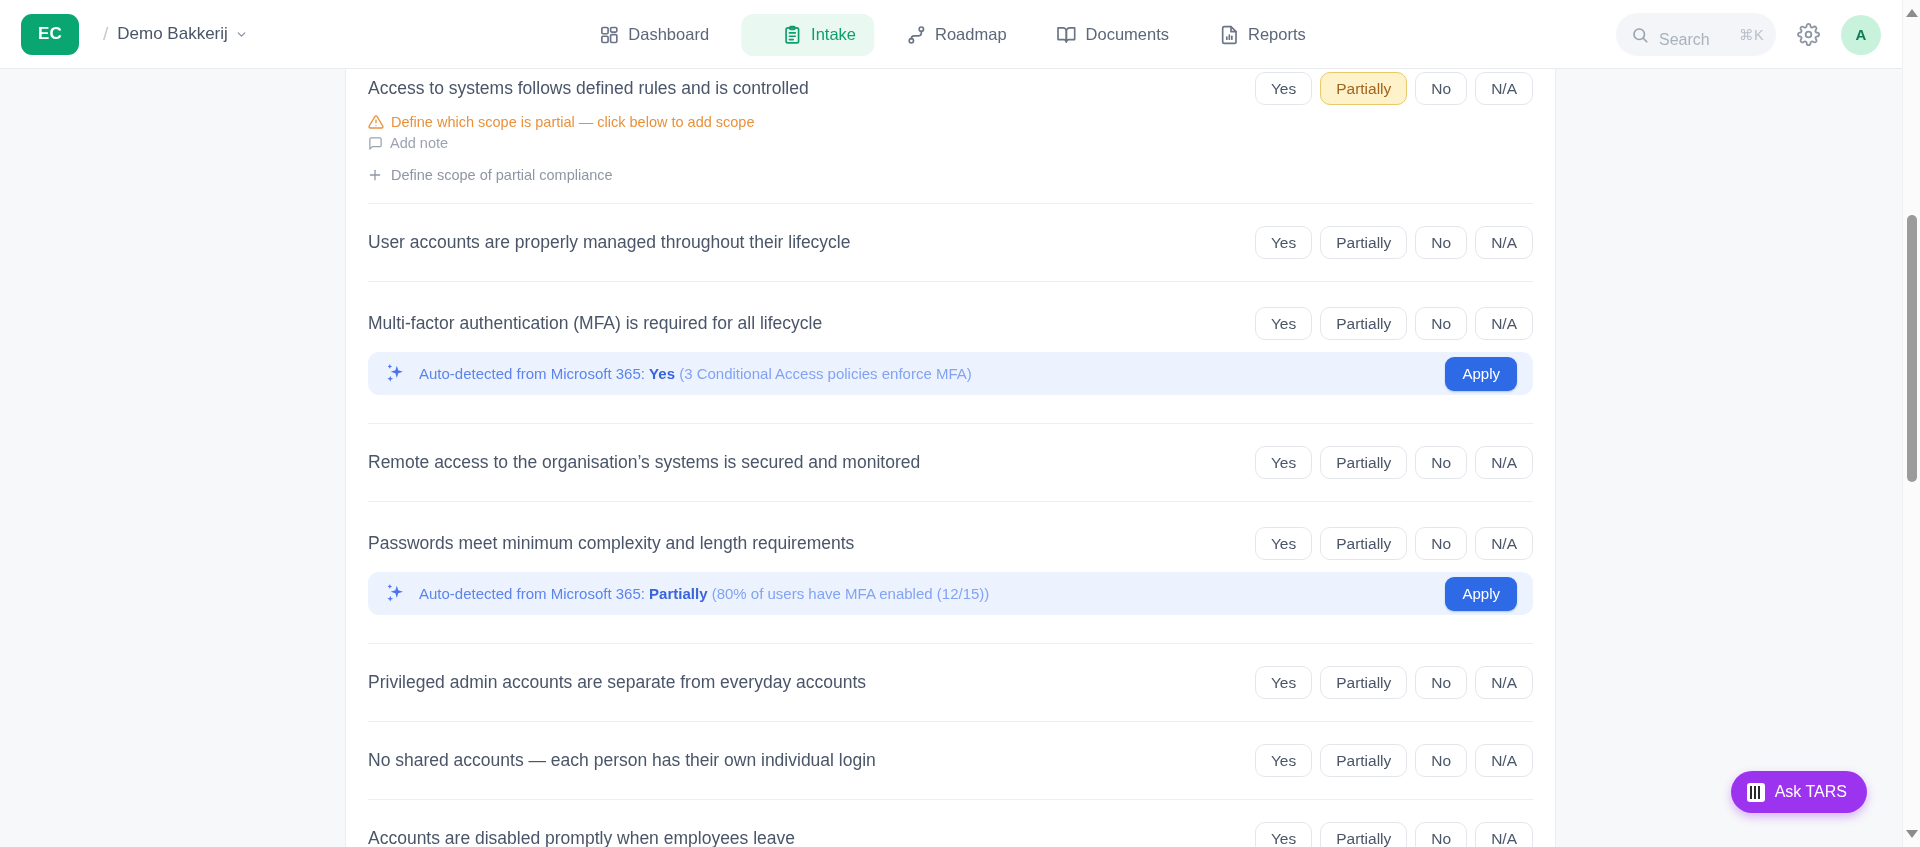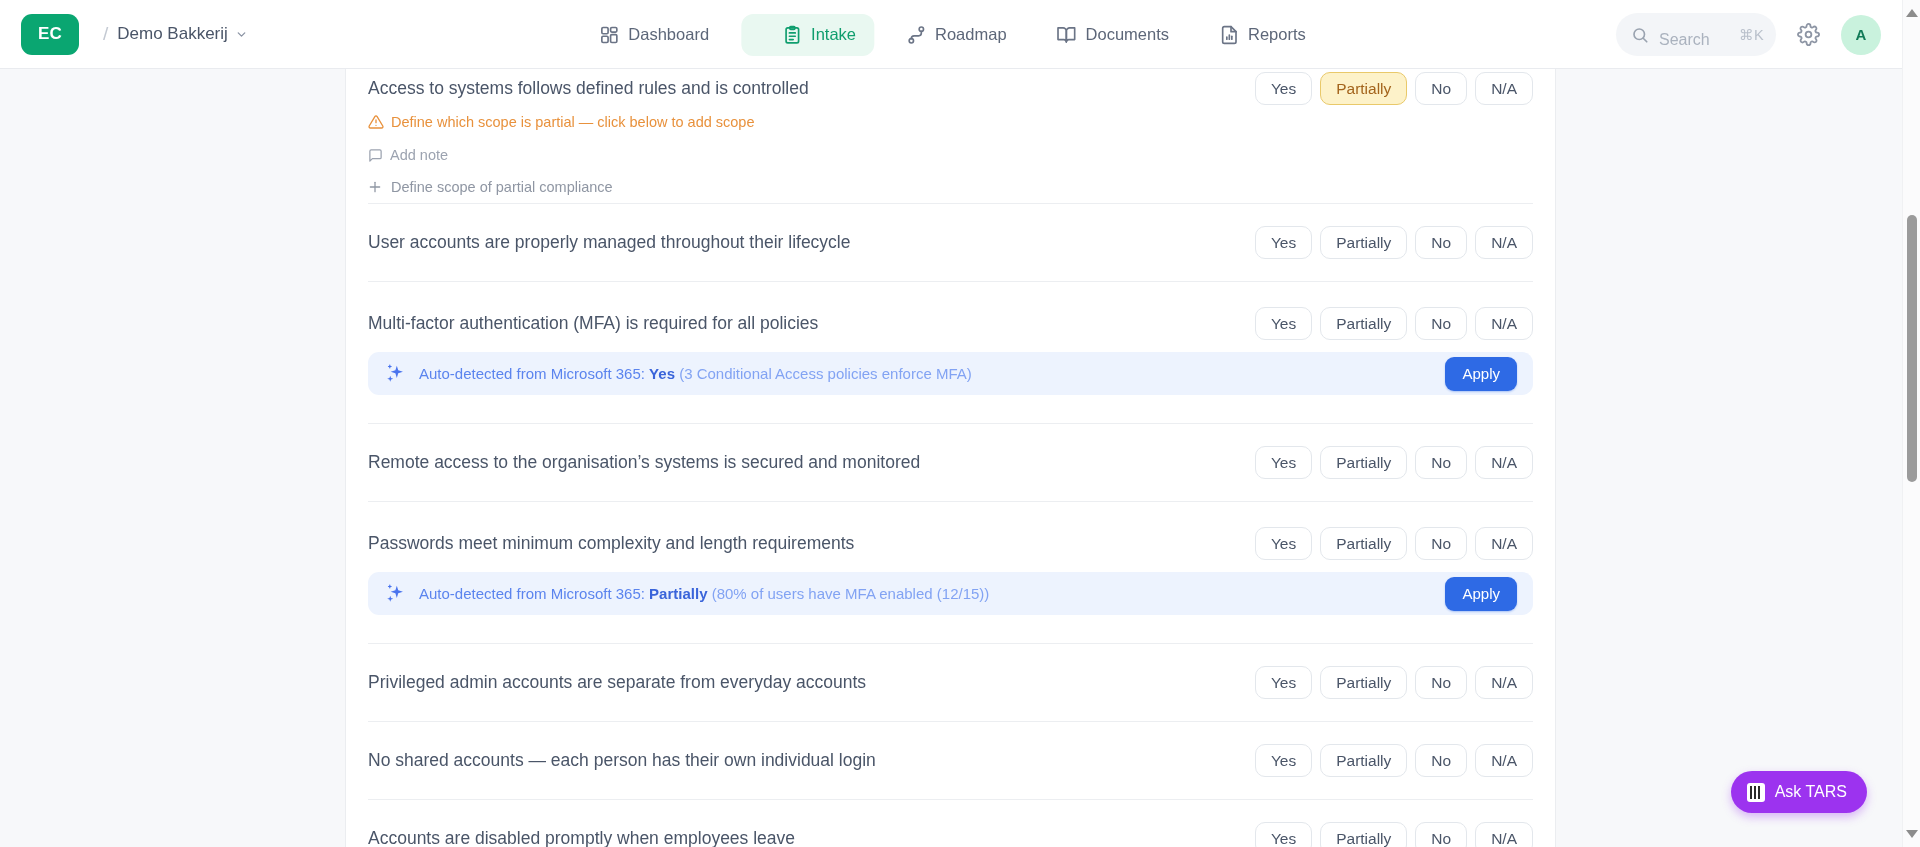--- a/index.html
+++ b/index.html
@@ -80,21 +80,21 @@
   .row-simple { height:78px; display:flex; flex-direction:column; justify-content:center; }
   .row-banner { height:142px; padding-top:25px; }
   .row-first { height:135px; padding-top:3px; }
   .row-last  { height:78px; display:flex; flex-direction:column; justify-content:center; }
 
   .warn {
     display:flex; align-items:center; gap:7px; margin-top:9px;
     color:#e8913c; font-size:14.5px;
   }
   .addnote {
-    display:flex; align-items:center; gap:7px; margin-top:17px;
+    display:flex; align-items:center; gap:7px; margin-top:5px;
     color:#9ca3b0; font-size:14.5px; background:none; border:none;
     font-family:inherit; cursor:pointer; padding:0;
   }
   .scope-btn {
     display:flex; align-items:center; gap:9px; margin-top:16px;
     color:#8f96a3; font-size:14.5px; background:none; border:none;
     font-family:inherit; cursor:pointer; padding:0;
   }
 
   .banner {
@@ -261,21 +261,21 @@
           <button class="ans">Yes</button>
           <button class="ans">Partially</button>
           <button class="ans">No</button>
           <button class="ans">N/A</button>
         </div>
       </div>
     </section>
 
     <section class="row row-banner">
       <div class="row-main">
-        <div class="q-text">Multi-factor authentication (MFA) is required for all policies</div>
+        <div class="q-text">Multi-factor authentication (MFA) is required for all lifecycle</div>
         <div class="answers">
           <button class="ans">Yes</button>
           <button class="ans">Partially</button>
           <button class="ans">No</button>
           <button class="ans">N/A</button>
         </div>
       </div>
       <div class="banner">
         <svg width="21" height="21" viewBox="0 0 24 24" fill="#4a74ee">
             <path d="M13.5 3l1.6 5.4L20.5 10l-5.4 1.6L13.5 17l-1.6-5.4L6.5 10l5.4-1.6z"></path>

